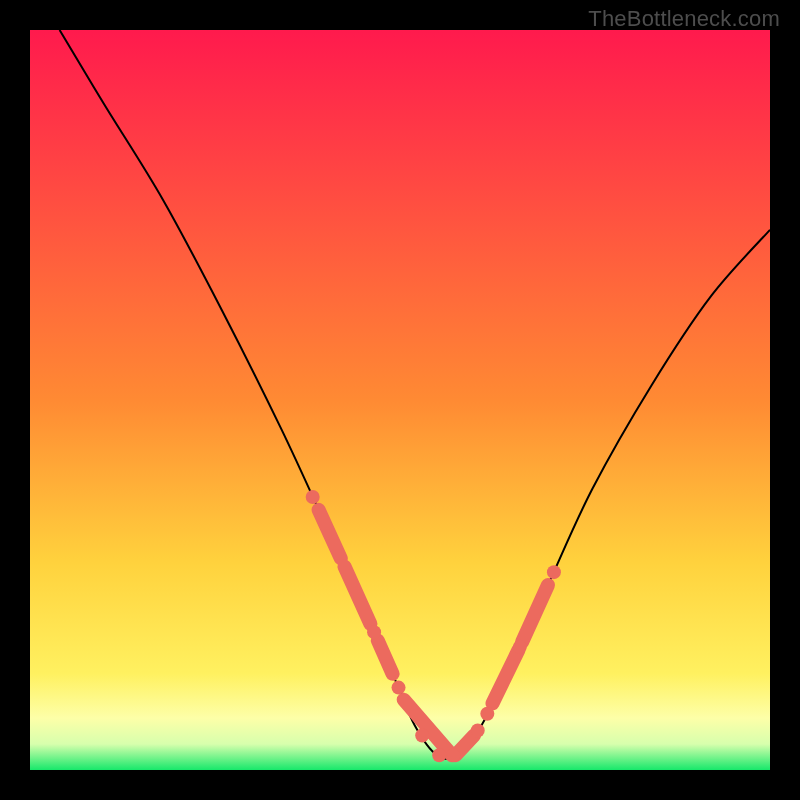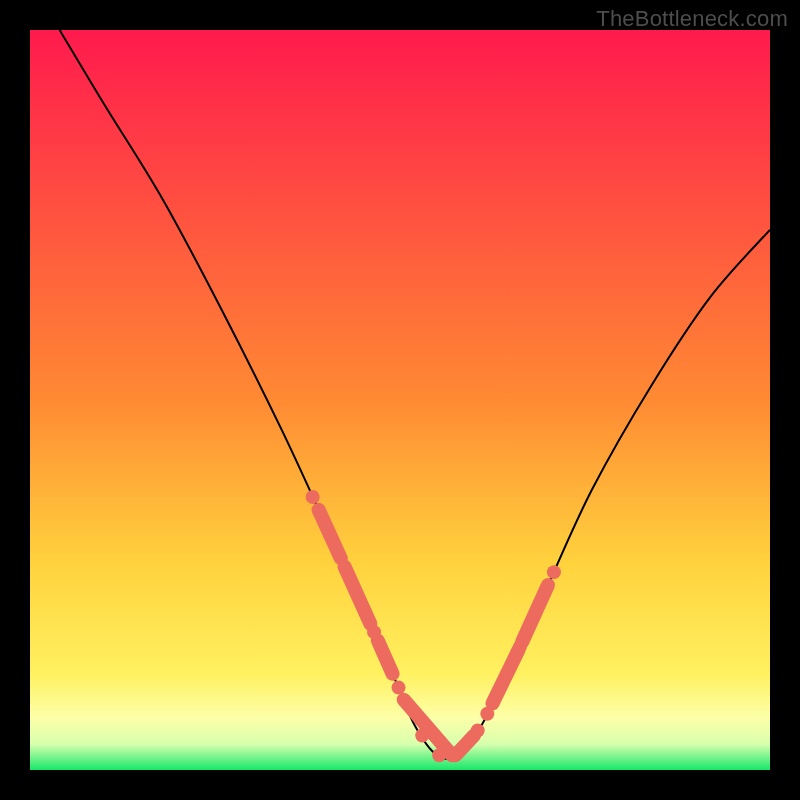--- a/index.html
+++ b/index.html
@@ -29,21 +29,21 @@
       var(--c2) 72%,
       var(--c3) 87%,
       var(--c4) 93%,
       var(--c5) 96.5%,
       var(--c6) 100%
     );
   }
   .watermark {
     position: absolute;
     top: 6px;
-    right: 12px;
+    right: 20px;
     color: #4d4d4d;
     font-size: 22px;
     letter-spacing: 0.2px;
     font-weight: 400;
     user-select: none;
   }
   svg.overlay {
     position: absolute;
     inset: 0;
     width: 740px;

